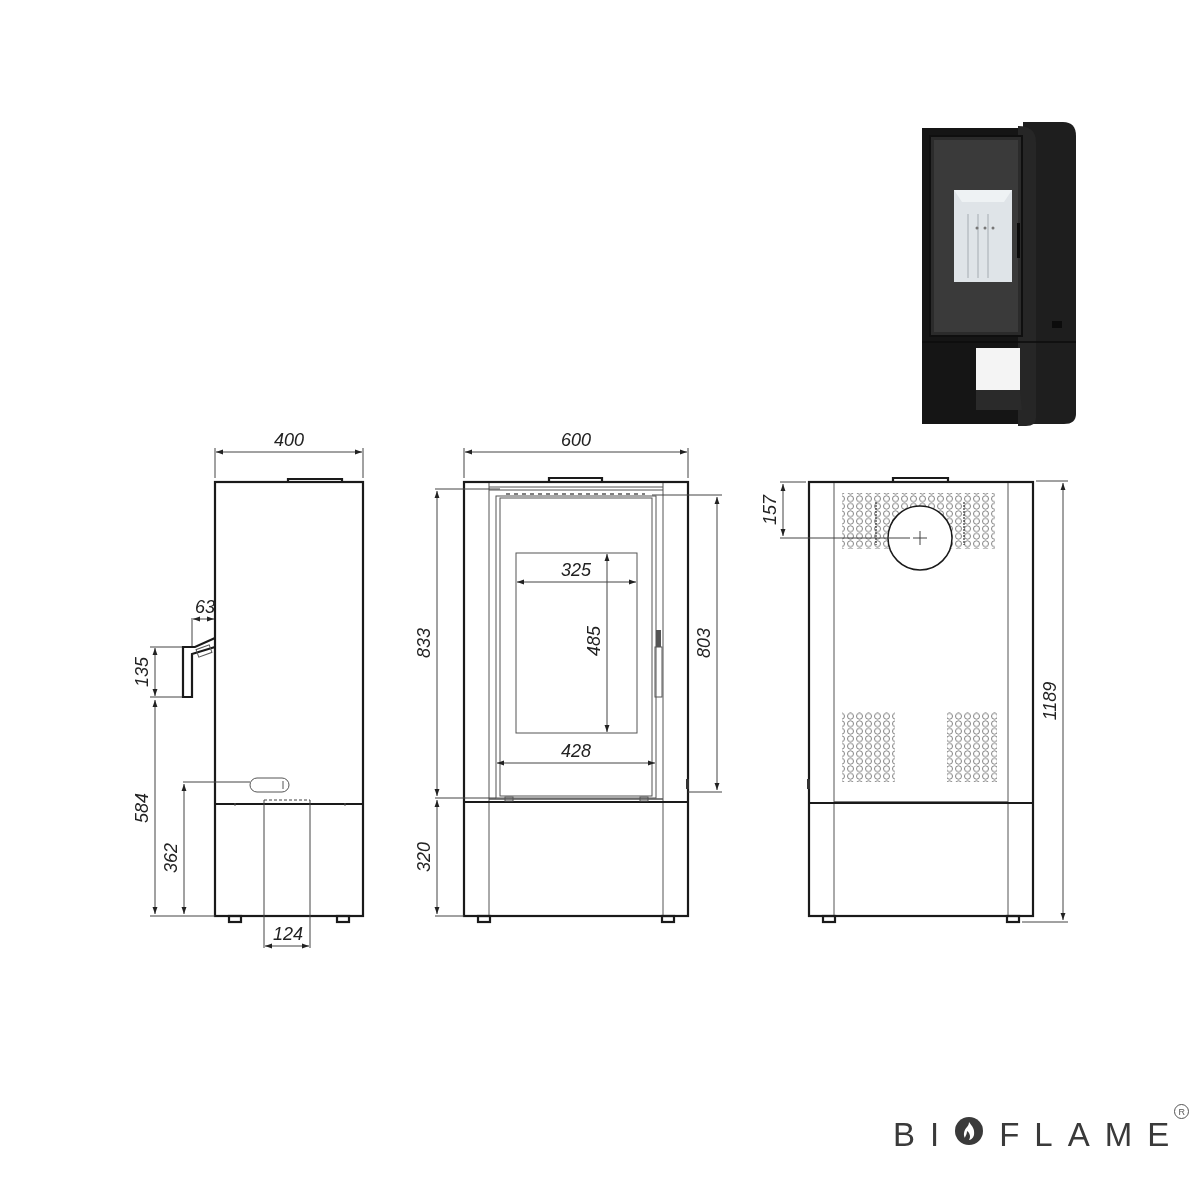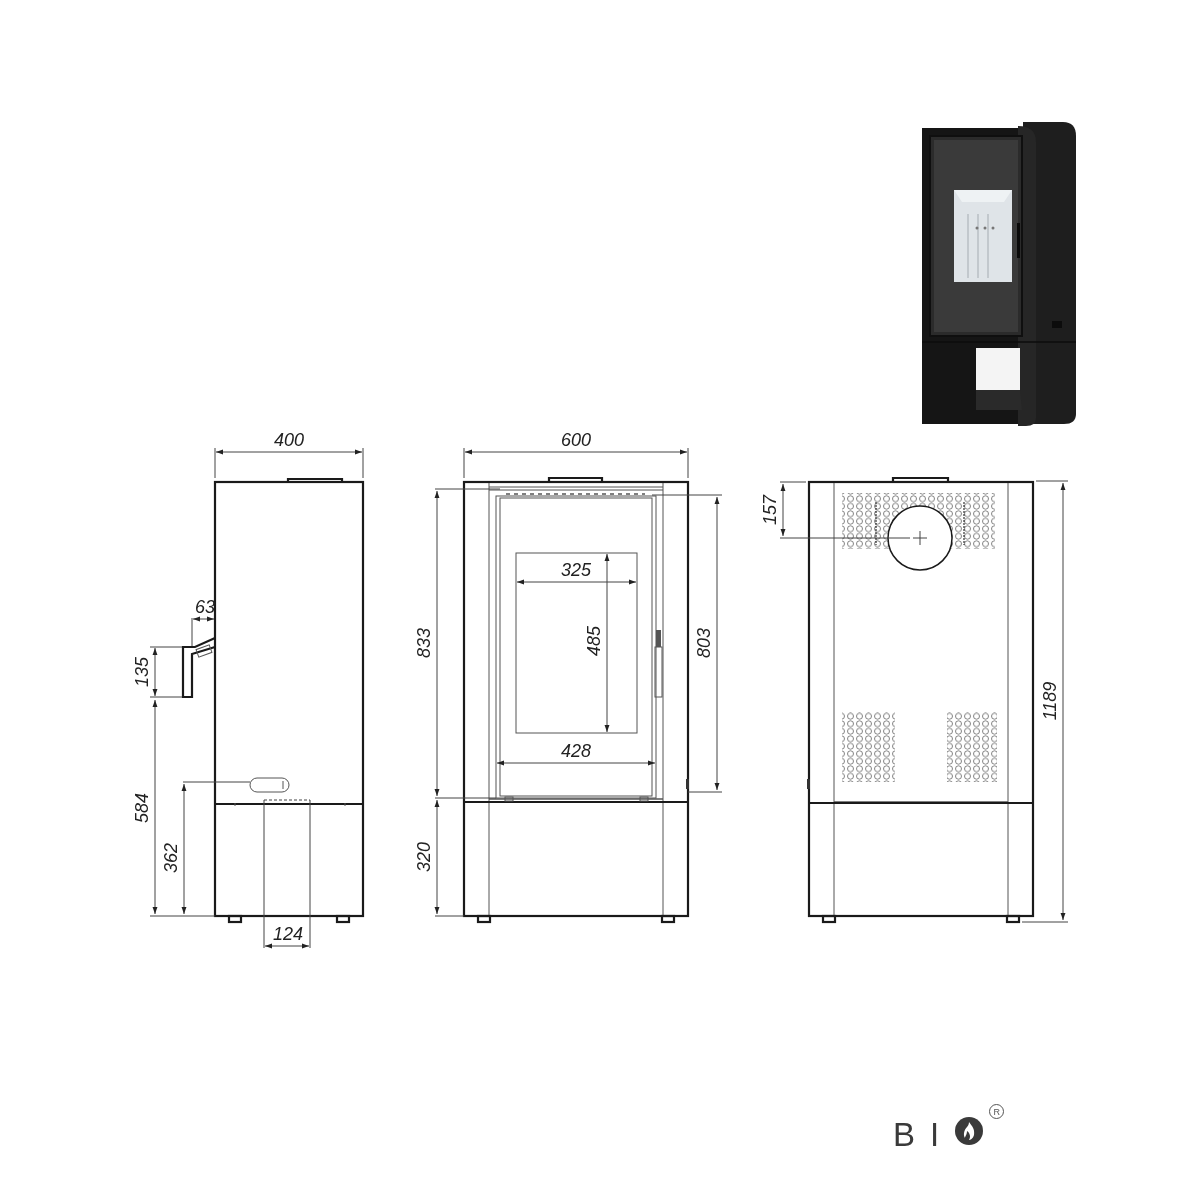--- a/index.html
+++ b/index.html
@@ -200,14 +200,15 @@
   <path d="M58,272 L102,272 L104,292 L58,292 Z" fill="#2a2a2a"></path>
   <line x1="4" y1="224" x2="158" y2="224" stroke="#0c0c0c" stroke-width="1.5"></line>
 </svg>
 
 <div class="logo">
   <span class="ltr">BI</span>
   <svg class="flame" viewBox="0 0 30 30" xmlns="http://www.w3.org/2000/svg">
     <circle cx="15" cy="15" r="14" fill="#3a3a3a"></circle>
     <path d="M15,6 C18,10 21,13 20,19 C19,23 16,24 15,24 C17,21 16,17 13,15 C13,19 11,20 11,22 C9,19 10,14 13,11 C14,10 15,8 15,6 Z" fill="#ffffff"></path>
   </svg>
+  <span class="ltr">FLAME</span>
   <sup>R</sup>
 </div>
 
 </body></html>

